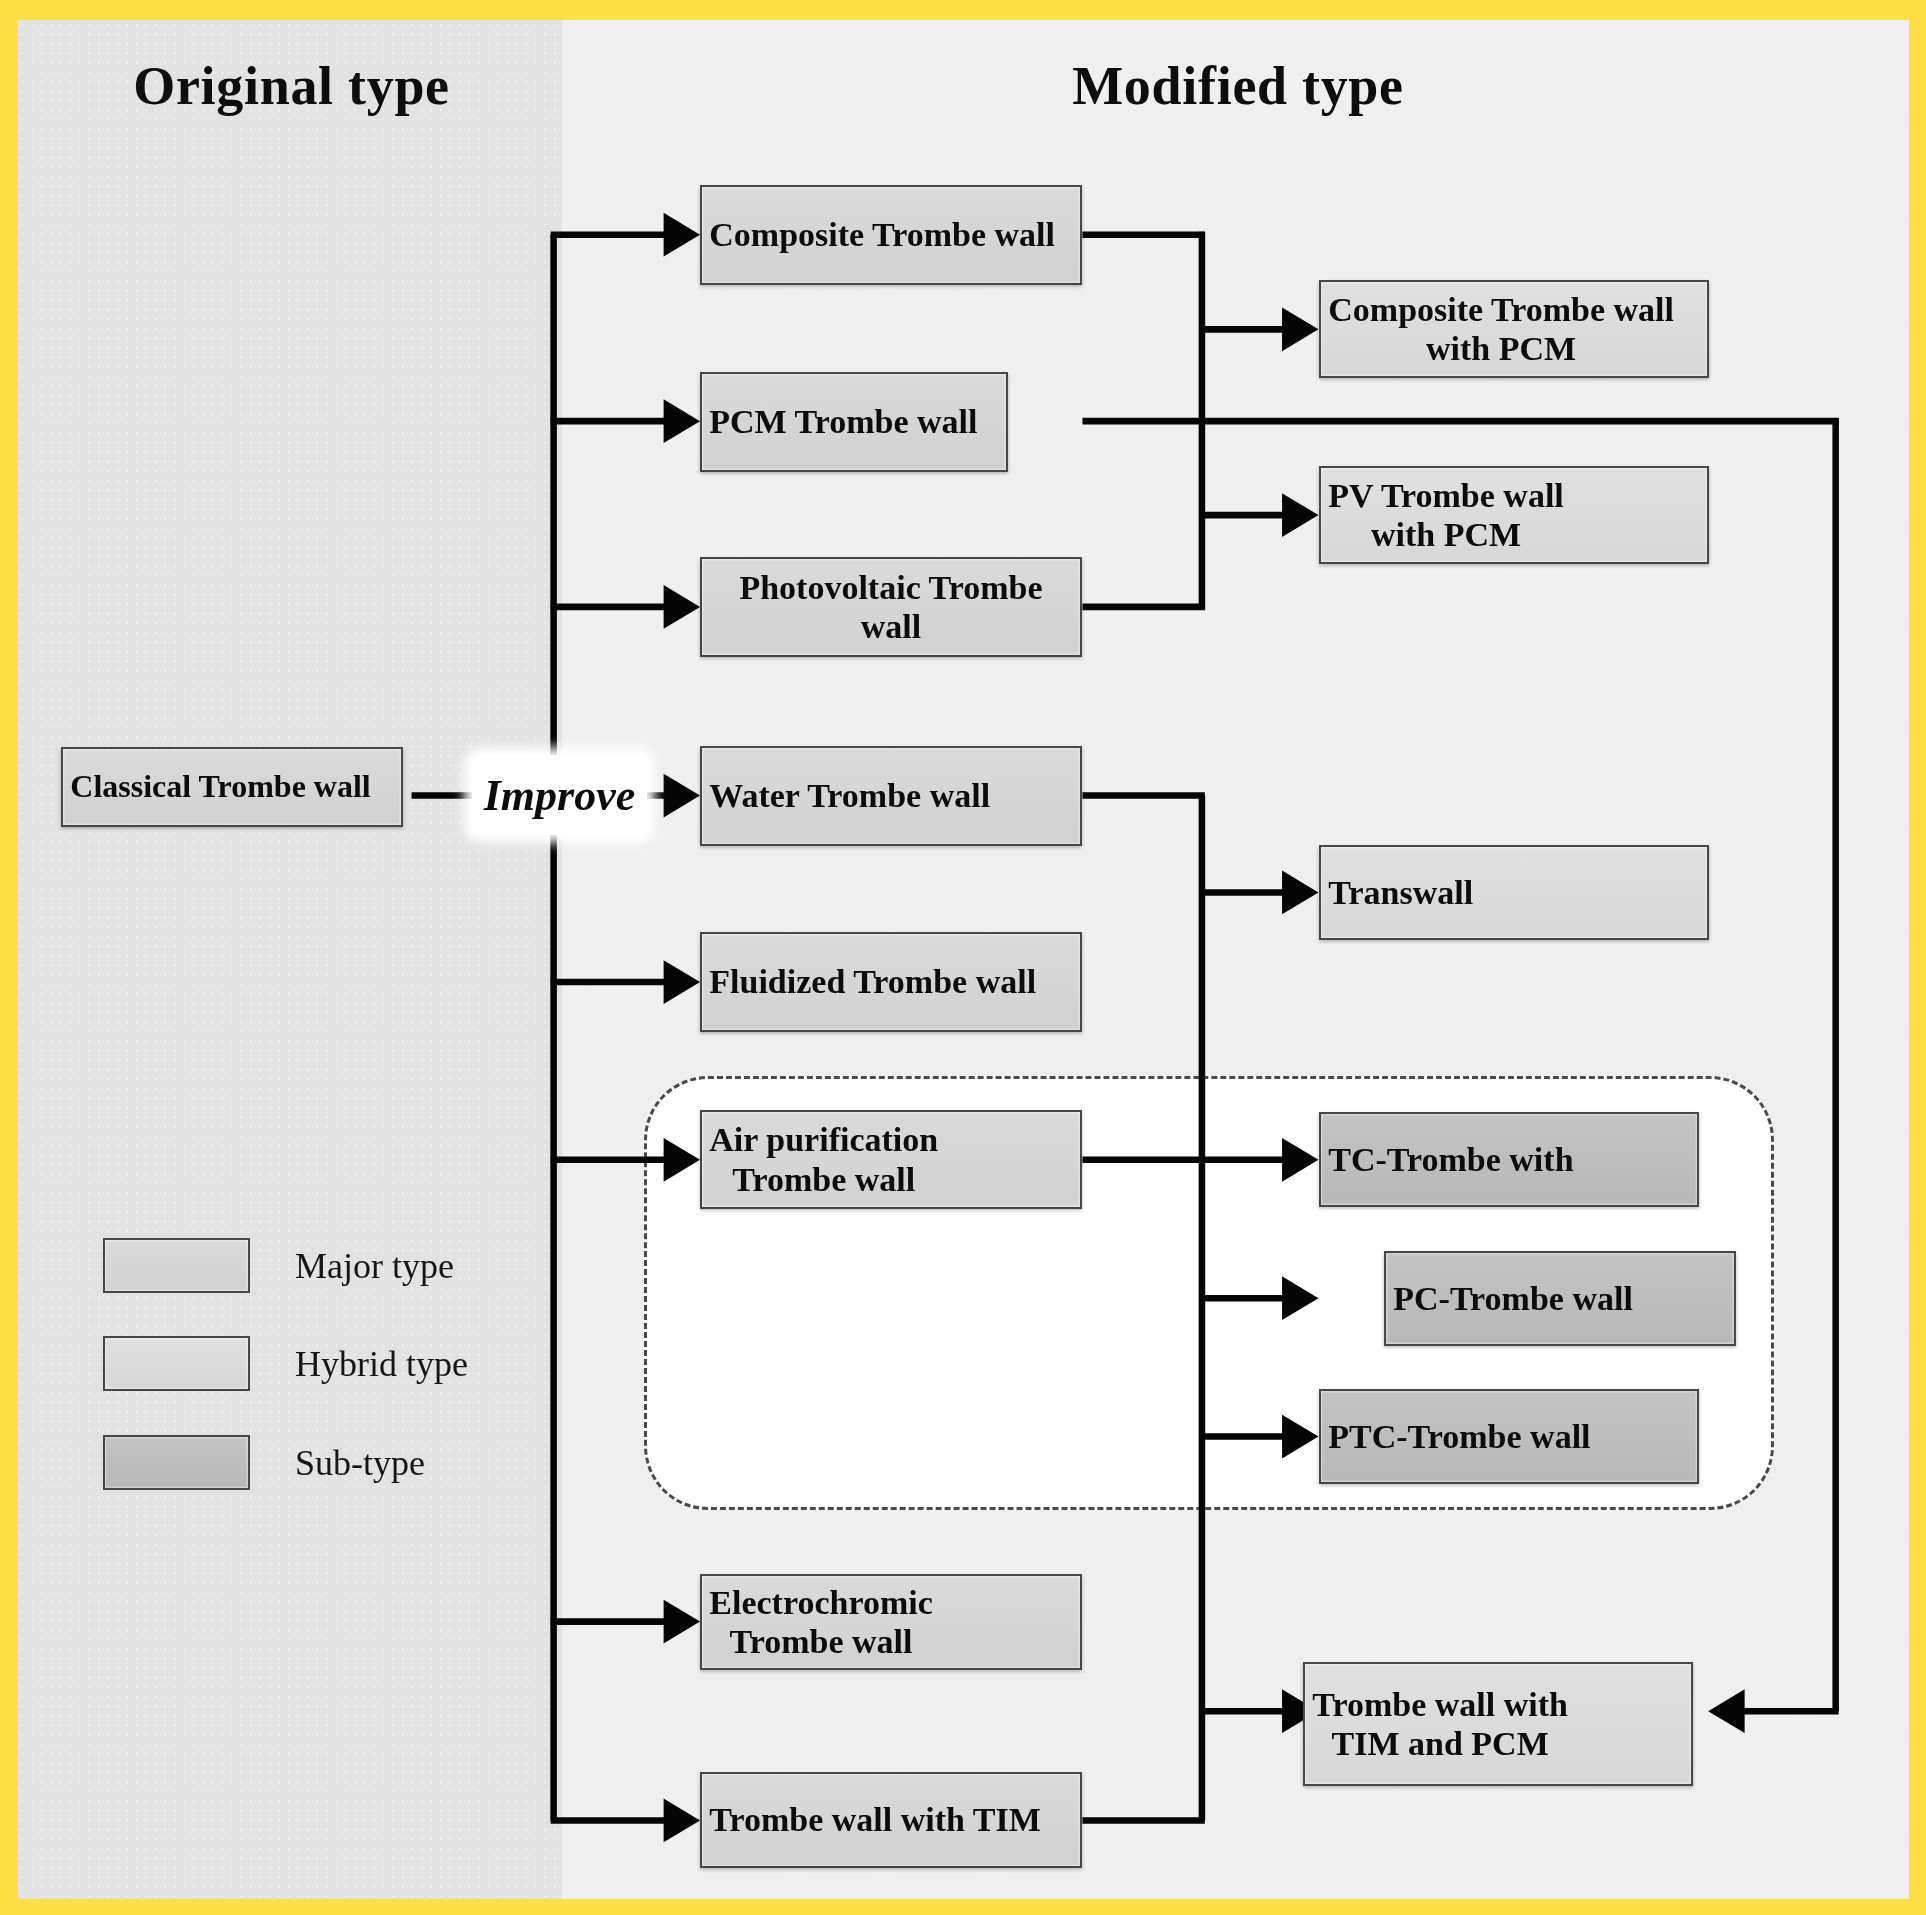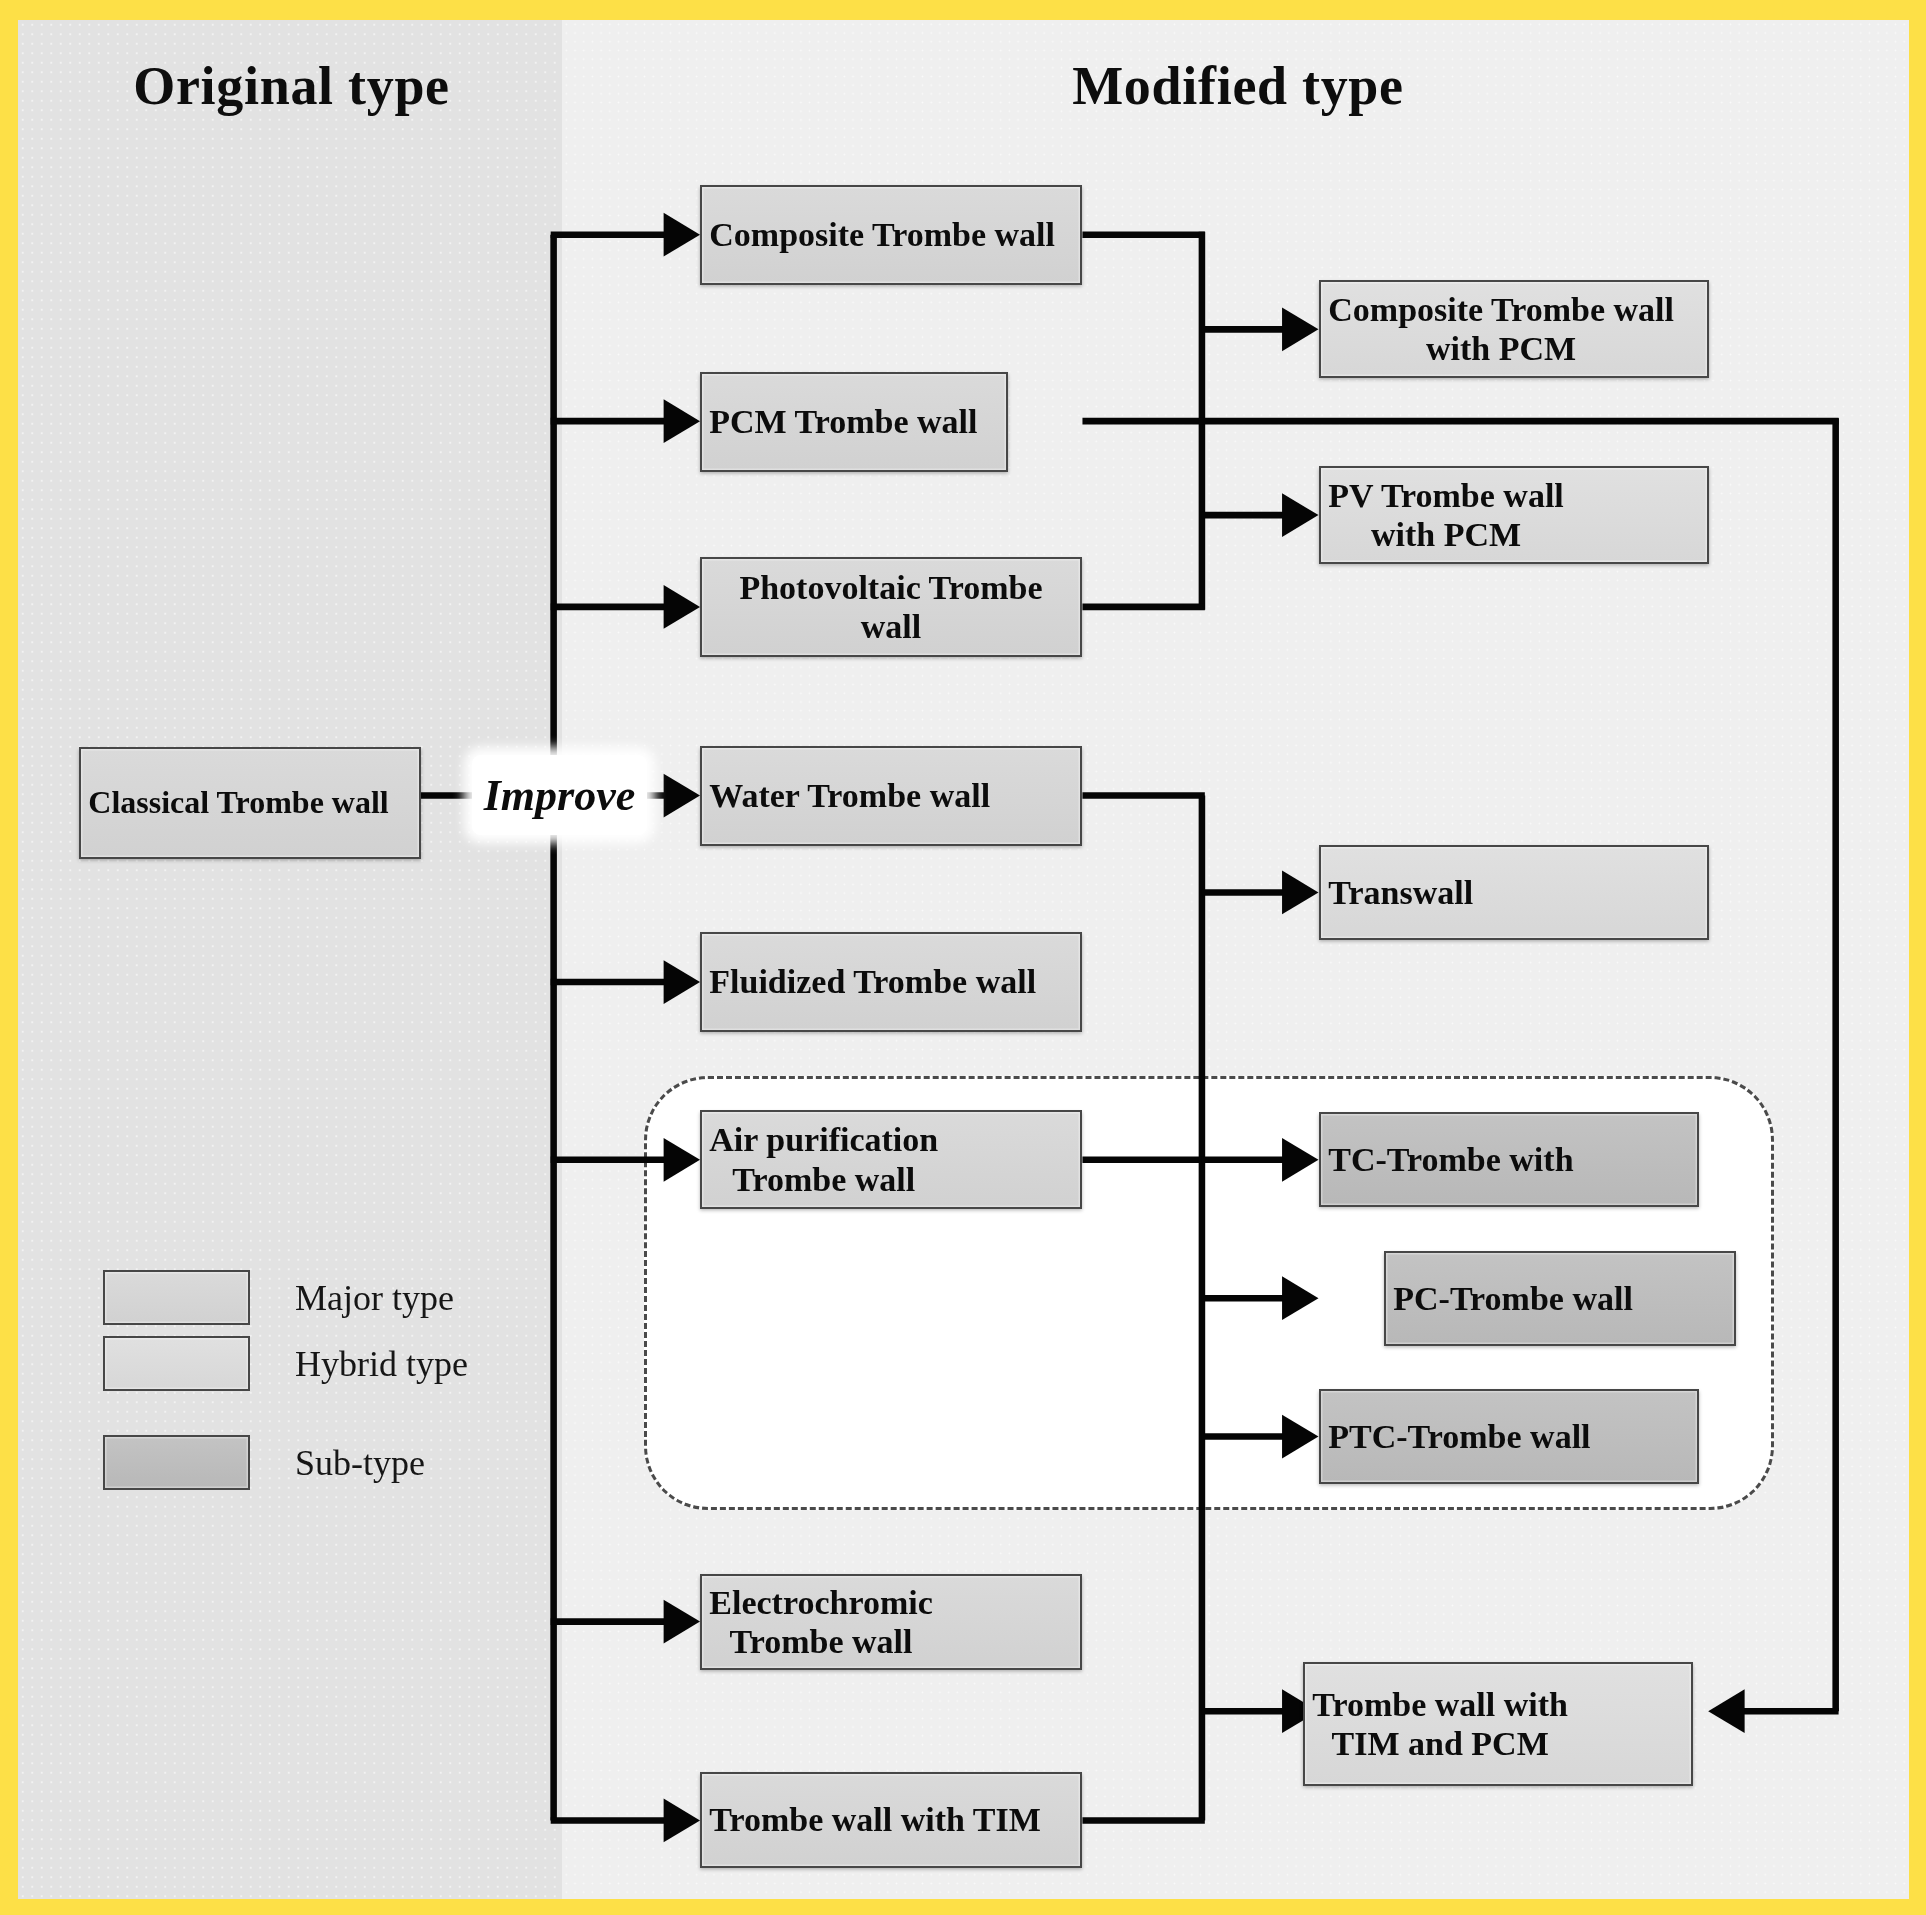--- a/index.html
+++ b/index.html
@@ -51,21 +51,21 @@
   .improve-label{
     position:absolute;left:472px;top:755px;width:175px;height:80px;
     background:#ffffff;border-radius:8.7px;
     box-shadow:0 0 10.2px 7.3px rgba(255,255,255,.95);
     display:flex;align-items:center;justify-content:center;
     font-style:italic;font-weight:600;font-size:44px;color:#0c0c0c;
   }
 
   .legend{position:absolute;left:103px;top:1238px;width:437px;}
   .legend-row{position:absolute;left:0;height:55px;display:flex;align-items:center;}
-  .legend-row.r0{top:0;margin-top:32px;}
+  .legend-row.r0{top:0;}
   .legend-row.r1{top:98px;}
   .legend-row.r2{top:197px;}
   .legend-swatch{
     width:147px;height:55px;border:2.2px solid #474747;box-sizing:border-box;
     box-shadow:inset 0 0 0 1.5px rgba(255,255,255,.32);
   }
   .legend-text{margin-left:45px;font-size:36px;color:#161616;}
 </style>
 </head>
 <body>
@@ -123,21 +123,21 @@
     <path class="head" d="M1760 1562 L1810 1592 L1760 1622 Z"></path>
     <path class="wire" d="M1650 1782 H1768"></path>
     <path class="head" d="M1760 1752 L1810 1782 L1760 1812 Z"></path>
     <path class="wire" d="M1650 1972 H1768"></path>
     <path class="head" d="M1760 1942 L1810 1972 L1760 2002 Z"></path>
     <path class="wire" d="M1650 2349 H1768"></path>
     <path class="head" d="M1760 2319 L1810 2349 L1760 2379 Z"></path>
     <path class="wire" d="M1486 2499 H1654"></path>
   </svg>
 
-  <div class="node major" style="left:79px;top:747px;width:342px;height:112px">
+  <div class="node major" style="left:61px;top:747px;width:342px;height:80px">
     <span class="node-label" style="font-size:32px">Classical Trombe wall</span>
   </div>
 
   <div class="node major" style="left:700px;top:185px;width:382px;height:100px">
     <span class="node-label">Composite Trombe wall</span>
   </div>
   <div class="node major" style="left:700px;top:372px;width:308px;height:100px">
     <span class="node-label">PCM Trombe wall</span>
   </div>
   <div class="node major" style="left:700px;top:557px;width:382px;height:100px">

